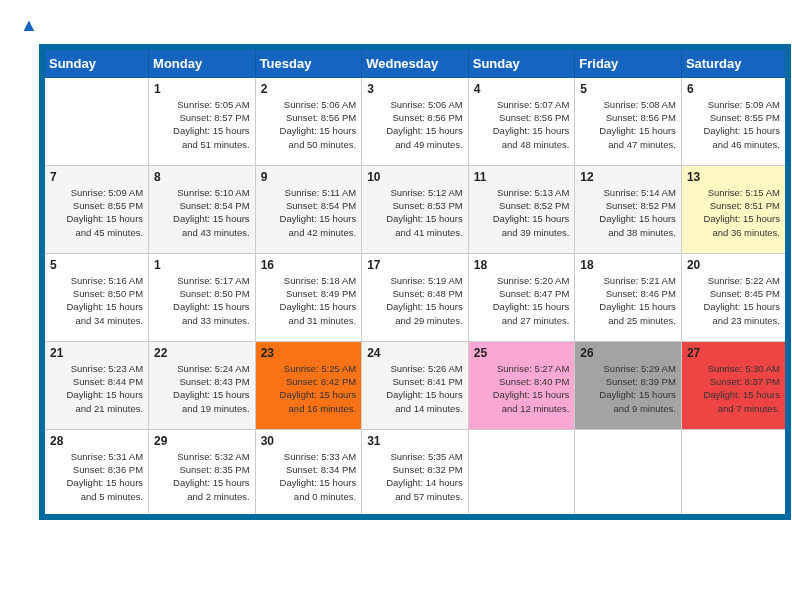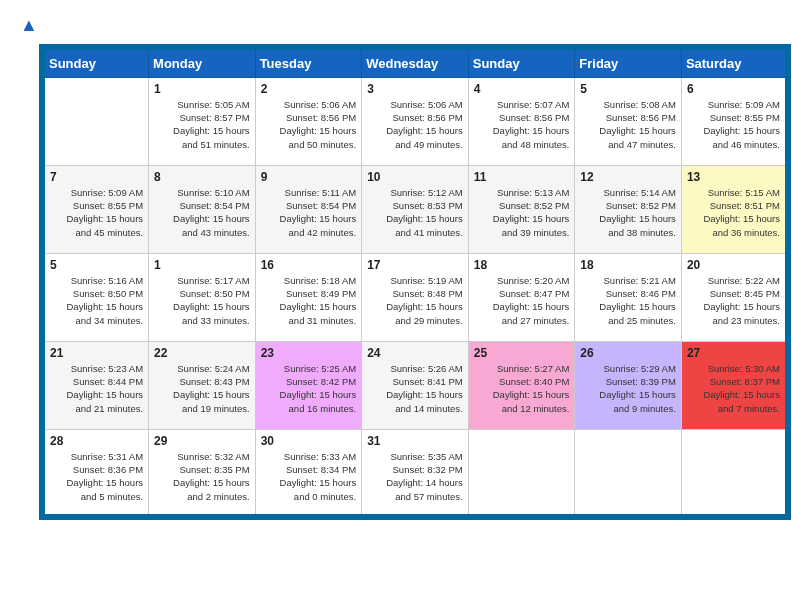--- a/index.html
+++ b/index.html
@@ -215,33 +215,33 @@
         </tr>
         <tr>
           <td style="background: rgb(245, 245, 245);">
             <span class="day-num">21</span>
             <div class="day-info">Sunrise: 5:23 AM<br>Sunset: 8:44 PM<br>Daylight: 15 hours<br>and 21 minutes.</div>
           </td>
           <td style="background: rgb(245, 245, 245);">
             <span class="day-num">22</span>
             <div class="day-info">Sunrise: 5:24 AM<br>Sunset: 8:43 PM<br>Daylight: 15 hours<br>and 19 minutes.</div>
           </td>
-          <td style="background: #f0abfc;">
+          <td style="background: #f97316;">
             <span class="day-num">23</span>
             <div class="day-info">Sunrise: 5:25 AM<br>Sunset: 8:42 PM<br>Daylight: 15 hours<br>and 16 minutes.</div>
           </td>
           <td style="background: rgb(245, 245, 245);">
             <span class="day-num">24</span>
             <div class="day-info">Sunrise: 5:26 AM<br>Sunset: 8:41 PM<br>Daylight: 15 hours<br>and 14 minutes.</div>
           </td>
           <td style="background: #f9a8d4;">
             <span class="day-num">25</span>
             <div class="day-info">Sunrise: 5:27 AM<br>Sunset: 8:40 PM<br>Daylight: 15 hours<br>and 12 minutes.</div>
           </td>
-          <td style="background: #c4b5fd;">
+          <td style="background: #a3a3a3;">
             <span class="day-num">26</span>
             <div class="day-info">Sunrise: 5:29 AM<br>Sunset: 8:39 PM<br>Daylight: 15 hours<br>and 9 minutes.</div>
           </td>
           <td style="background: #ef4444;">
             <span class="day-num">27</span>
             <div class="day-info">Sunrise: 5:30 AM<br>Sunset: 8:37 PM<br>Daylight: 15 hours<br>and 7 minutes.</div>
           </td>
         </tr>
         <tr>
           <td>

